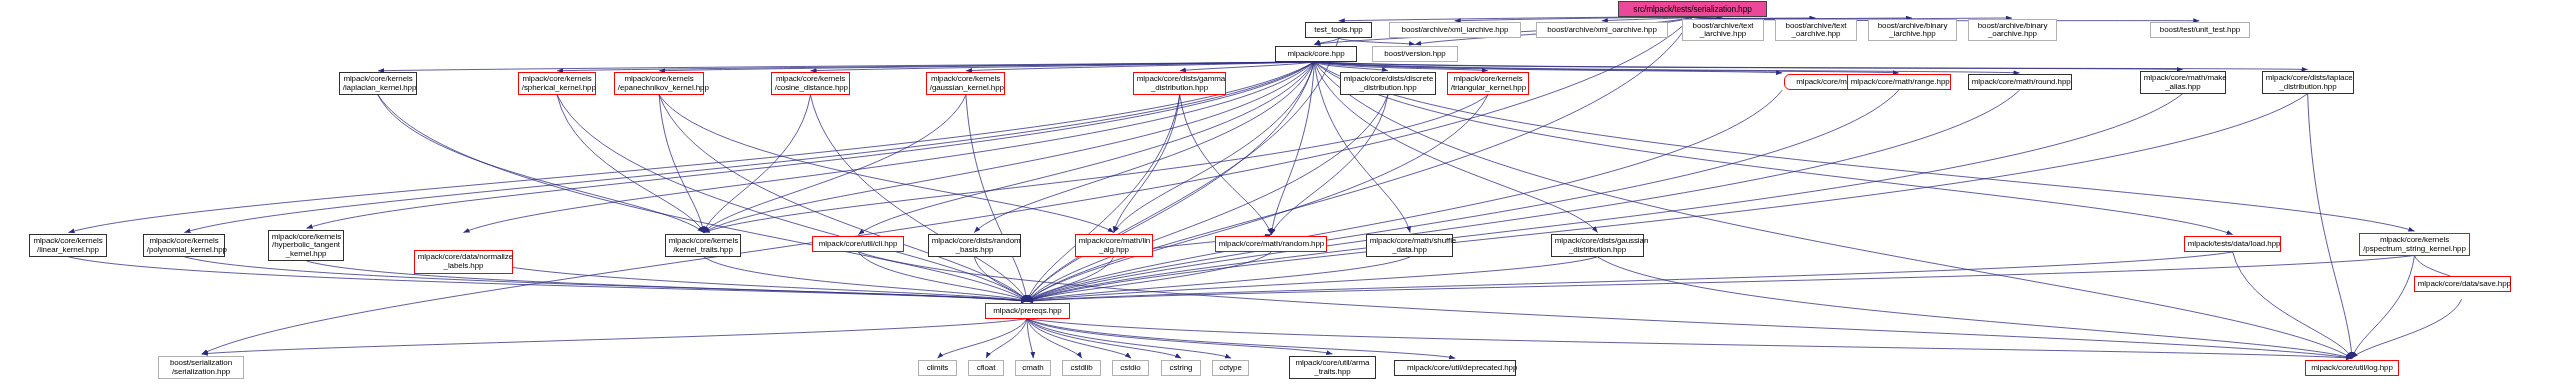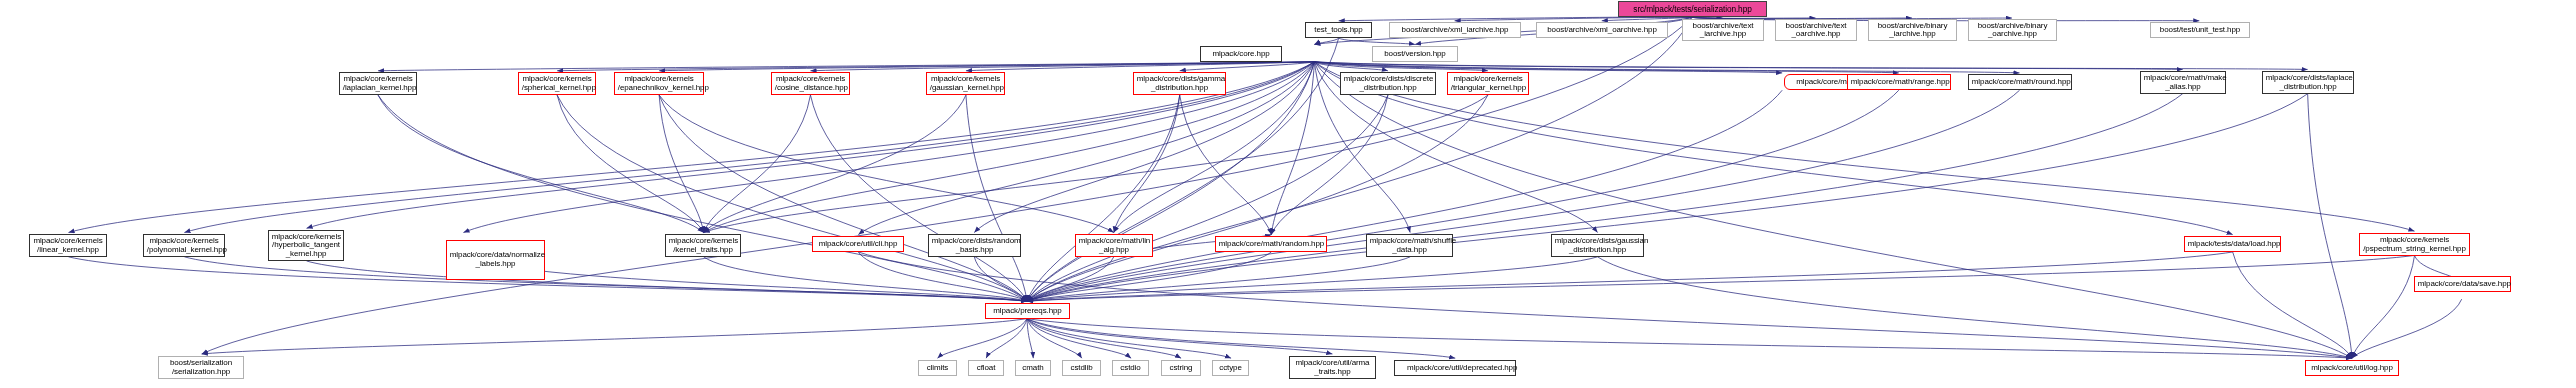--- a/index.html
+++ b/index.html
@@ -135,21 +135,21 @@
       <div class="node grey" style="left: 1536px; top: 22px; width: 132px; height: 16px;"><span>boost/archive/xml_oarchive.hpp</span></div>
       <div class="node grey" style="left: 1682px; top: 19.4px; width: 82px; height: 21.5px;"><span>boost/archive/text
 _iarchive.hpp</span></div>
       <div class="node grey" style="left: 1775px; top: 19.4px; width: 82px; height: 21.5px;"><span>boost/archive/text
 _oarchive.hpp</span></div>
       <div class="node grey" style="left: 1868px; top: 19.4px; width: 89px; height: 21.5px;"><span>boost/archive/binary
 _iarchive.hpp</span></div>
       <div class="node grey" style="left: 1968px; top: 19.4px; width: 89px; height: 21.5px;"><span>boost/archive/binary
 _oarchive.hpp</span></div>
       <div class="node grey" style="left: 2150px; top: 22px; width: 100px; height: 16px;"><span>boost/test/unit_test.hpp</span></div>
-      <div class="node black" style="left: 1200px; top: 46px; width: 82px; height: 16px;"><span>mlpack/core.hpp</span></div>
+      <div class="node black" style="left: 1275px; top: 46px; width: 82px; height: 16px;"><span>mlpack/core.hpp</span></div>
       <div class="node grey" style="left: 1372px; top: 46px; width: 86px; height: 16px;"><span>boost/version.hpp</span></div>
       <div class="node black" style="left: 339px; top: 72px; width: 78px; height: 23px;"><span>mlpack/core/kernels
 /laplacian_kernel.hpp</span></div>
       <div class="node red" style="left: 518px; top: 72px; width: 78px; height: 23px;"><span>mlpack/core/kernels
 /spherical_kernel.hpp</span></div>
       <div class="node red" style="left: 614px; top: 72px; width: 90px; height: 23px;"><span>mlpack/core/kernels
 /epanechnikov_kernel.hpp</span></div>
       <div class="node red" style="left: 771px; top: 72px; width: 79px; height: 23px;"><span>mlpack/core/kernels
 /cosine_distance.hpp</span></div>
       <div class="node red" style="left: 926px; top: 72px; width: 79px; height: 23px;"><span>mlpack/core/kernels
@@ -167,21 +167,21 @@
 _alias.hpp</span></div>
       <div class="node black" style="left: 2262px; top: 71px; width: 92px; height: 23px;"><span>mlpack/core/dists/laplace
 _distribution.hpp</span></div>
       <div class="node black" style="left: 29px; top: 234px; width: 78px; height: 23px;"><span>mlpack/core/kernels
 /linear_kernel.hpp</span></div>
       <div class="node black" style="left: 143px; top: 234px; width: 82px; height: 23px;"><span>mlpack/core/kernels
 /polynomial_kernel.hpp</span></div>
       <div class="node black" style="left: 268px; top: 230px; width: 76px; height: 31px;"><span>mlpack/core/kernels
 /hyperbolic_tangent
 _kernel.hpp</span></div>
-      <div class="node red" style="left: 414px; top: 240px; width: 99px; height: 40px; margin-left: 32px;"><span>mlpack/core/data/normalize
+      <div class="node red" style="left: 414px; top: 250px; width: 99px; height: 24px;"><span>mlpack/core/data/normalize
 _labels.hpp</span></div>
       <div class="node black" style="left: 665px; top: 234px; width: 76px; height: 23px;"><span>mlpack/core/kernels
 /kernel_traits.hpp</span></div>
       <div class="node red" style="left: 812px; top: 236px; width: 92px; height: 16px;"><span>mlpack/core/util/cli.hpp</span></div>
       <div class="node black" style="left: 928px; top: 234px; width: 93px; height: 23px;"><span>mlpack/core/dists/random
 _basis.hpp</span></div>
       <div class="node red" style="left: 1075px; top: 234px; width: 78px; height: 23px;"><span>mlpack/core/math/lin
 _alg.hpp</span></div>
       <div class="node red" style="left: 1215px; top: 236px; width: 112px; height: 16px;"><span>mlpack/core/math/random.hpp</span></div>
       <div class="node black" style="left: 1366px; top: 234px; width: 87px; height: 23px;"><span>mlpack/core/math/shuffle

